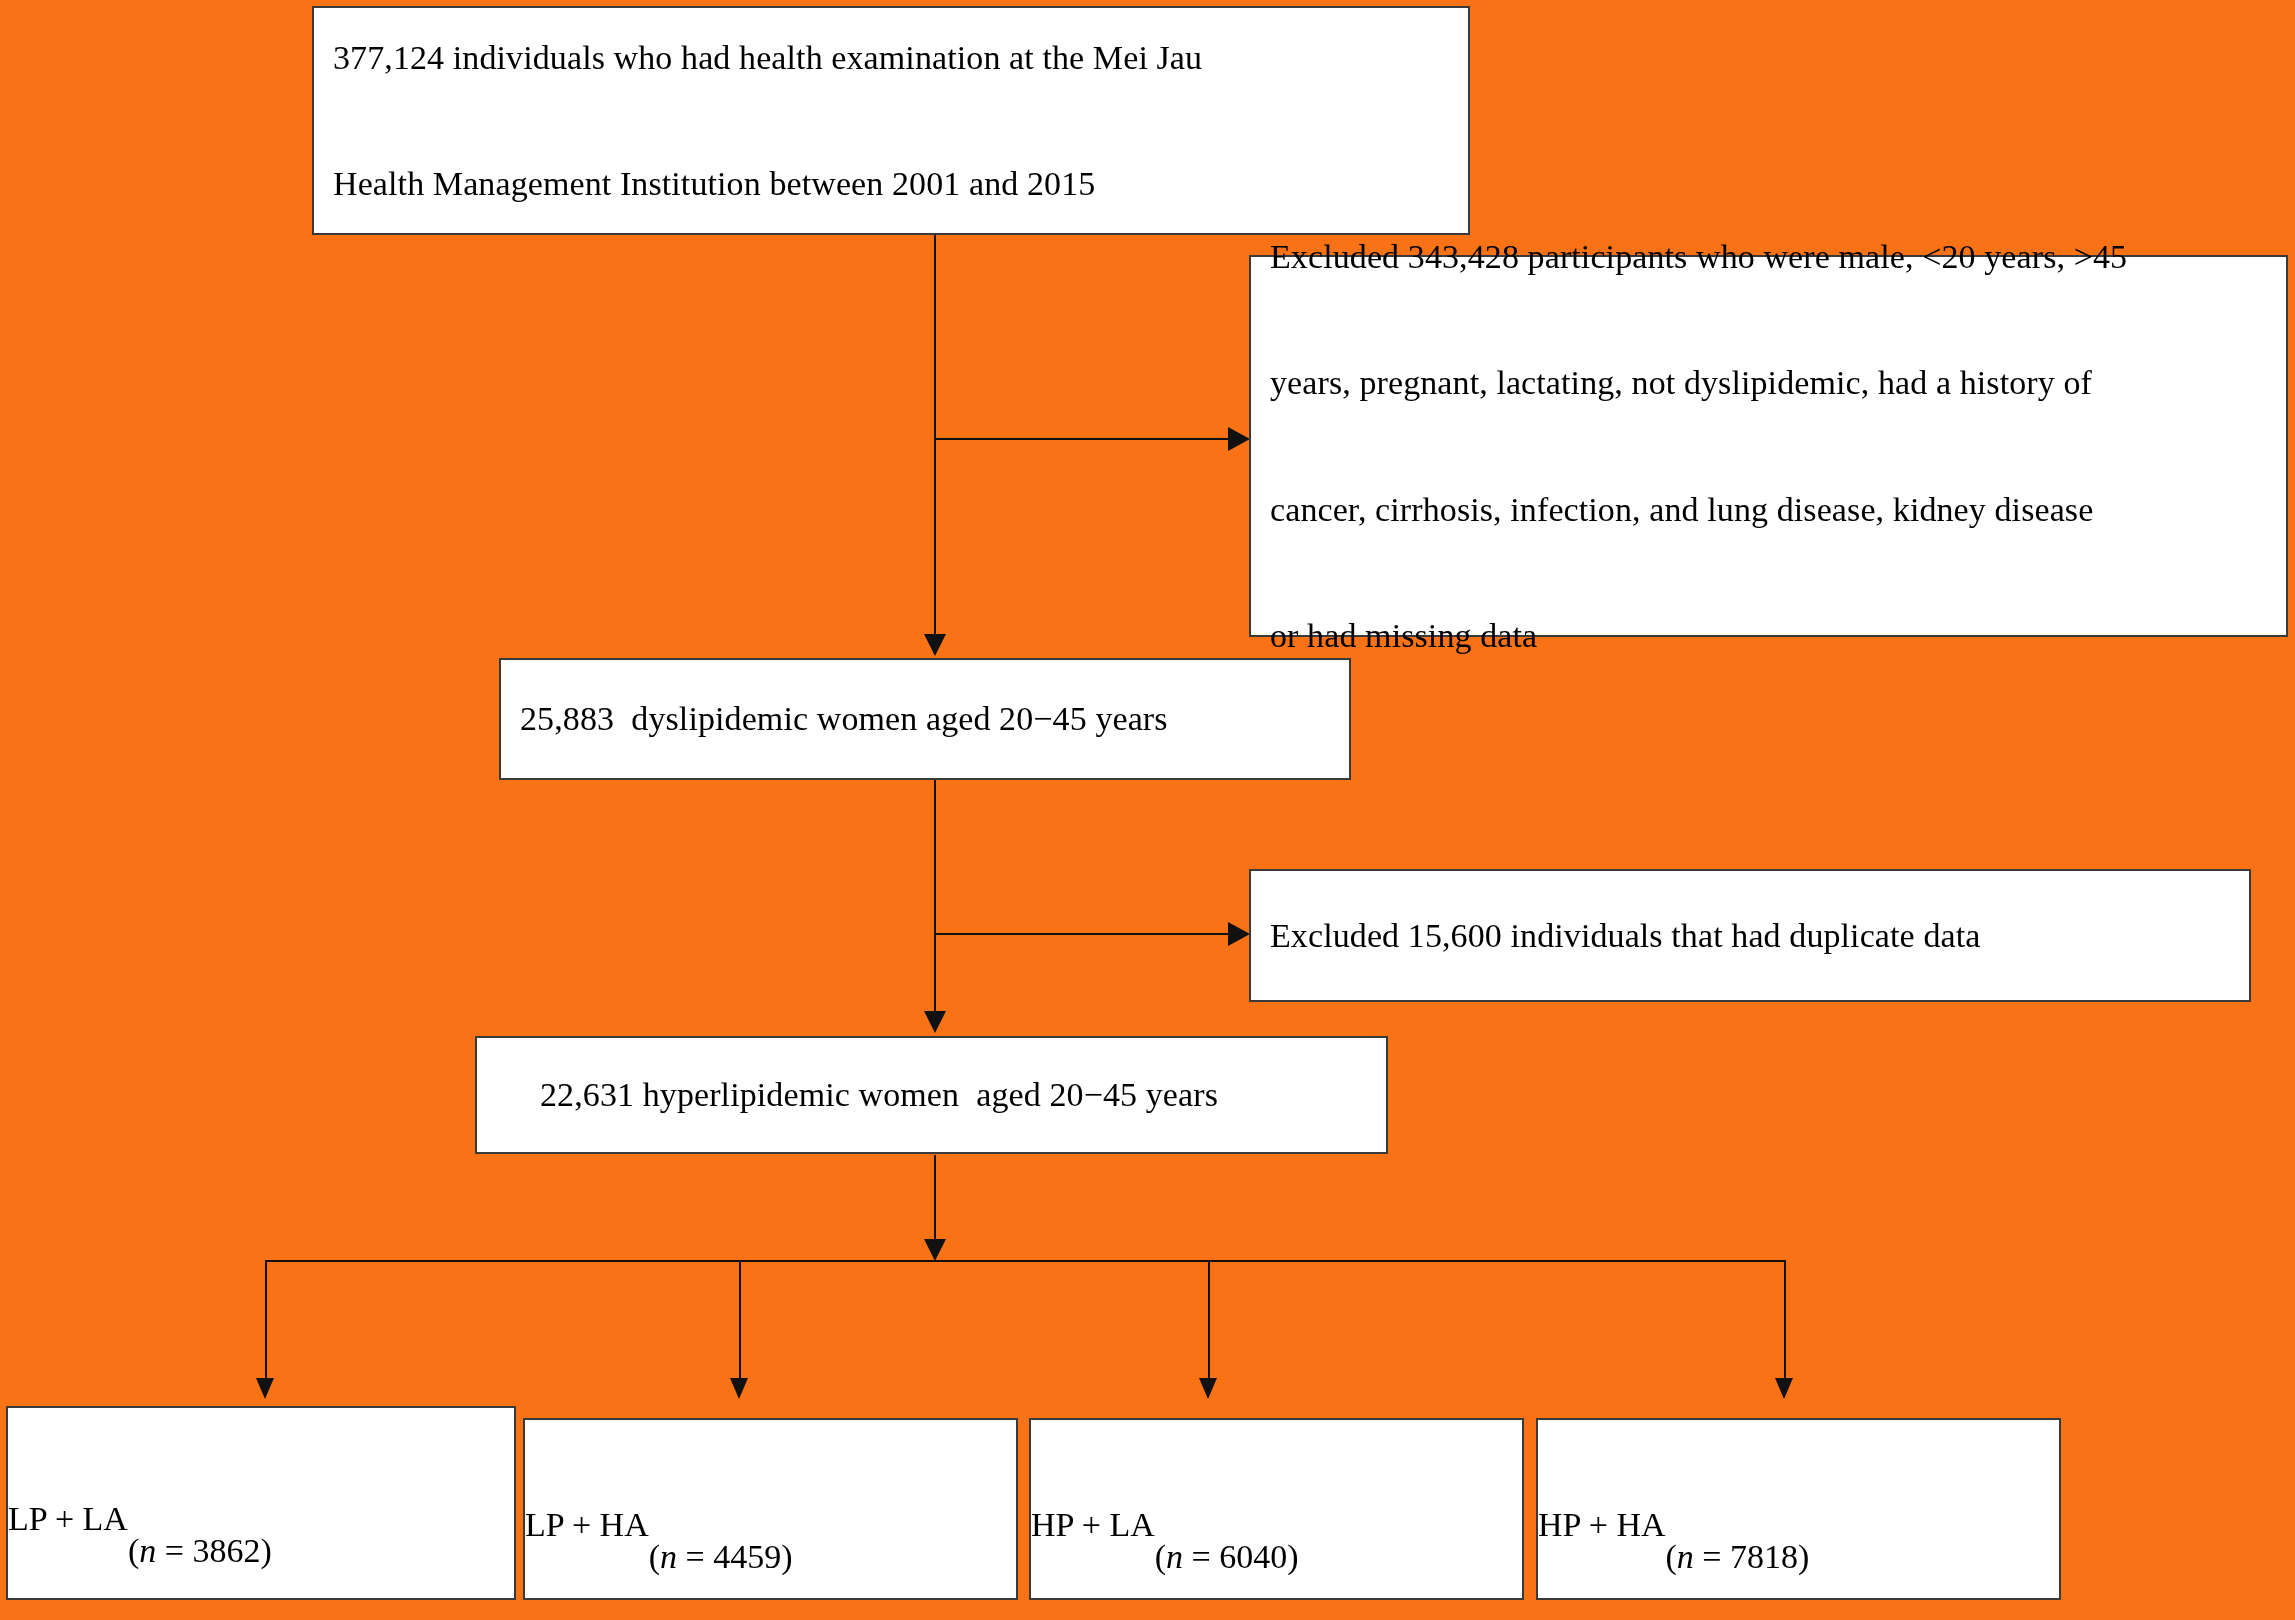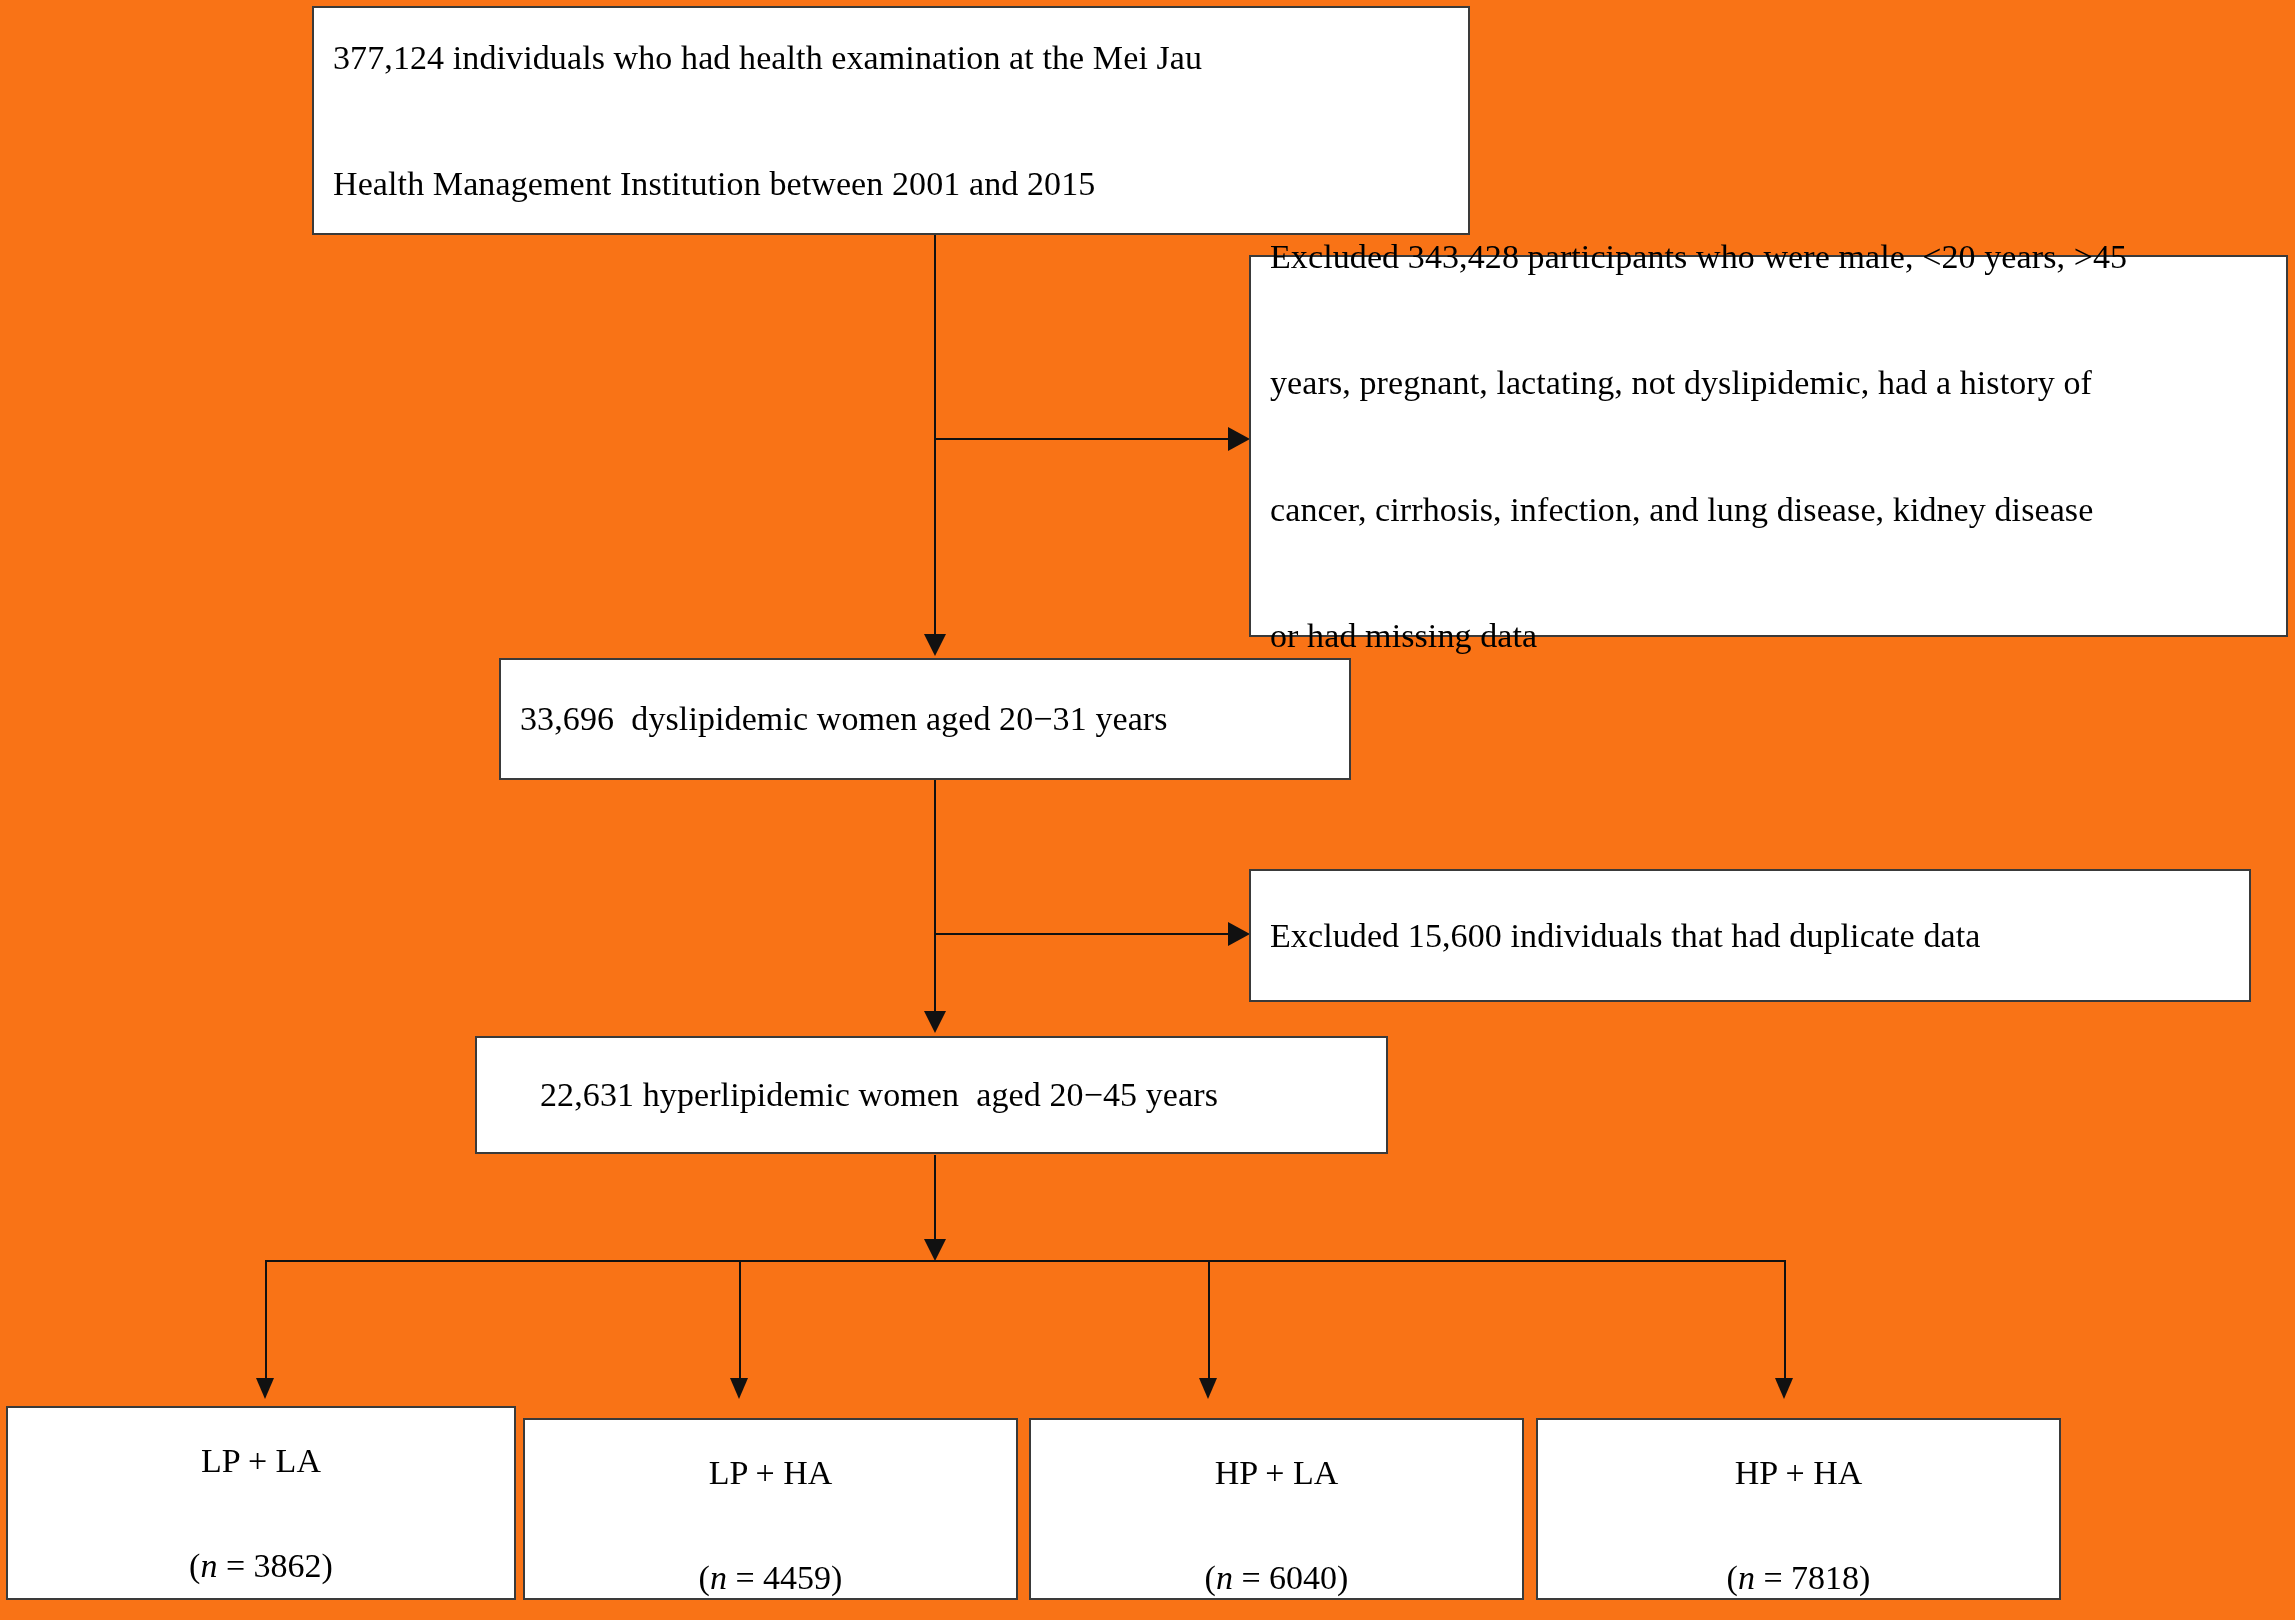--- a/index.html
+++ b/index.html
@@ -37,21 +37,21 @@
   .just .txt{ text-align:justify; text-align-last:left; }
   .left .txt{ text-align:left; }
 
   
   .tbox{
     position:absolute;
     box-sizing:border-box;
     border:2.2px solid #3a3a3a;
     background:#ffffff;
     display:flex;
-    flex-direction:column;
+    flex-direction:row;
     align-items:center;
     justify-content:flex-start;
     padding-top:33px;
   }
   .tbox .lbl{
     font-size:34px;
     line-height:1.2;
     text-align:center;
     display:block;
   }
@@ -109,21 +109,21 @@
     <span class="txt">Excluded 343,428 participants who were male, &lt;20 years, &gt;45
 
 years, pregnant, lactating, not dyslipidemic, had a history of
 
 cancer, cirrhosis, infection, and lung disease, kidney disease
 
 or had missing data</span>
   </div>
 
   <div class="box left" style="left:499px;top:658px;width:852px;height:122px;">
-    <span class="txt">33,696  dyslipidemic women aged 20−31 years</span>
+    <span class="txt">25,883  dyslipidemic women aged 20−45 years</span>
   </div>
 
   <div class="vline" style="left:934px;top:780px;height:233px;"></div>
   <div class="adown" style="left:924px;top:1011px;"></div>
 
   <div class="hline" style="left:934px;top:933px;width:296px;"></div>
   <div class="aright" style="left:1228px;top:922px;"></div>
 
   <div class="box left" style="left:1249px;top:869px;width:1002px;height:133px;">
     <span class="txt">Excluded 15,600 individuals that had duplicate data</span>

